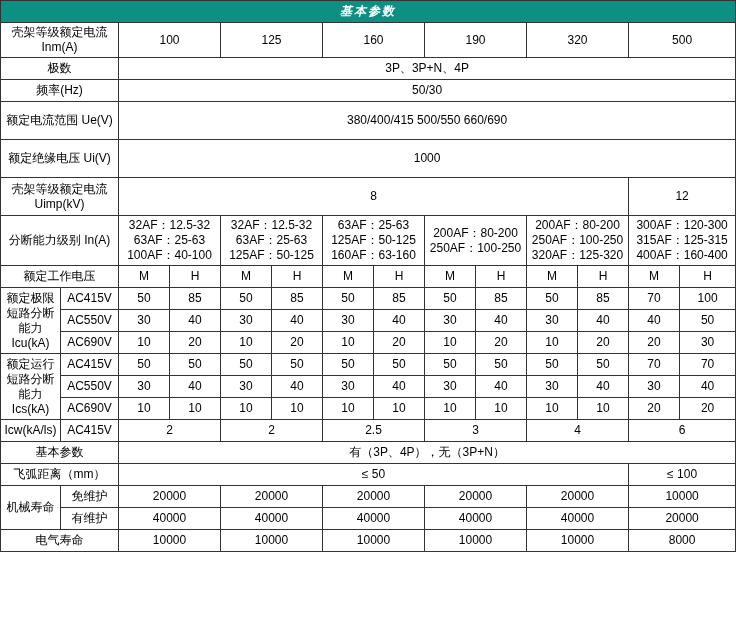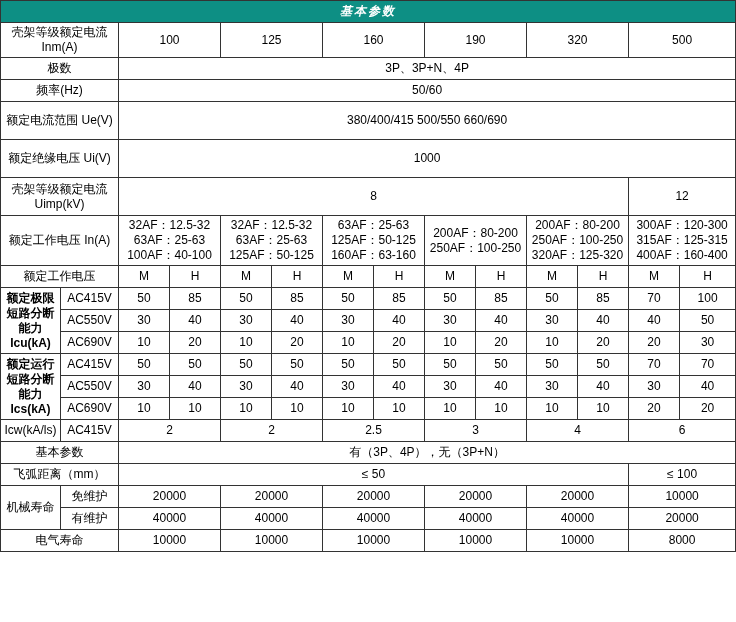--- a/index.html
+++ b/index.html
@@ -56,21 +56,20 @@
     font-size: 11.5px;
     line-height: 1.5;
     height: 64px;
   }
   .mh {
     font-size: 12px;
   }
   .icu-label {
     font-size: 11.5px;
     line-height: 1.3;
-    font-weight: bold;
   }
 </style>
 </head>
 <body>
 
 <div id="sheet">
 <table class="spec">
   <colgroup>
     <col style="width:60px">
     <col style="width:58px">
@@ -103,41 +102,41 @@
     <td colspan="2">500</td>
   </tr>
 
   <tr>
     <td colspan="2" class="rowhead">极数</td>
     <td colspan="12">3P、3P+N、4P</td>
   </tr>
 
   <tr>
     <td colspan="2" class="rowhead">频率(Hz)</td>
-    <td colspan="12">50/60</td>
+    <td colspan="12">50/30</td>
   </tr>
 
   <tr>
     <td colspan="2" class="rowhead" style="height:38px">额定电流范围 Ue(V)</td>
     <td colspan="12">380/400/415    500/550    660/690</td>
   </tr>
 
   <tr>
     <td colspan="2" class="rowhead" style="height:38px">额定绝缘电压 Ui(V)</td>
     <td colspan="12">1000</td>
   </tr>
 
   <tr>
     <td colspan="2" class="rowhead" style="height:38px">壳架等级额定电流 Uimp(kV)</td>
     <td colspan="10">8</td>
     <td colspan="2">12</td>
   </tr>
 
   <tr>
-    <td colspan="2" class="rowhead">额定工作电压 In(A)</td>
+    <td colspan="2" class="rowhead">分断能力级别 In(A)</td>
     <td colspan="2" class="range-cell" style="white-space:pre-line">32AF：12.5-32
 63AF：25-63
 100AF：40-100</td>
     <td colspan="2" class="range-cell" style="white-space:pre-line">32AF：12.5-32
 63AF：25-63
 125AF：50-125</td>
     <td colspan="2" class="range-cell" style="white-space:pre-line">63AF：25-63
 125AF：50-125
 160AF：63-160</td>
     <td colspan="2" class="range-cell" style="white-space:pre-line">200AF：80-200

